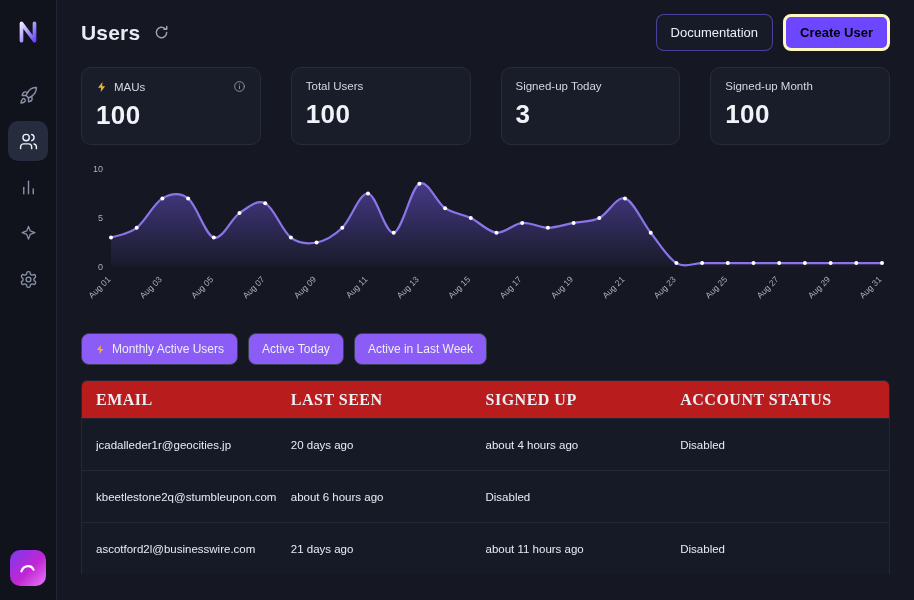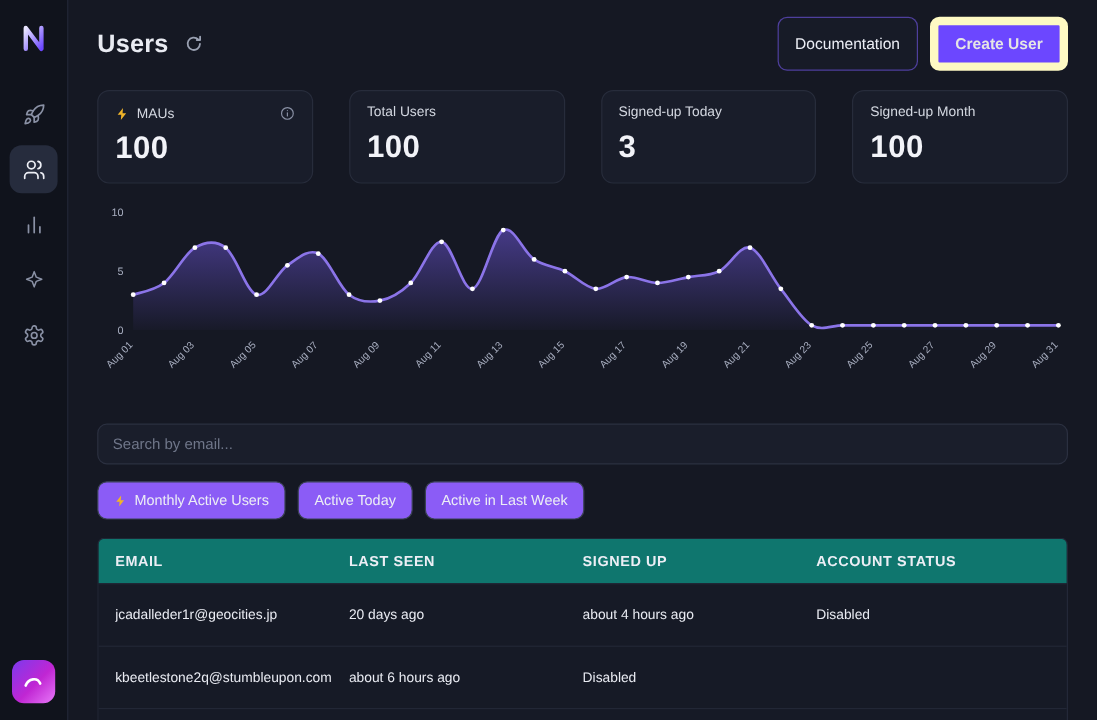--- a/index.html
+++ b/index.html
@@ -15,21 +15,21 @@
   .avatar{margin-top:auto;width:36px;height:36px;border-radius:10px;background:linear-gradient(135deg,#7c3aed 0%,#c026d3 55%,#e879f9 100%);display:flex;align-items:center;justify-content:center;cursor:pointer;}
 
   
   .main{flex:1;min-width:0;padding:10px 24px 0;display:flex;flex-direction:column;}
   .page-header{display:flex;align-items:center;margin:4px 0 16px;}
   .page-title{font-size:21px;font-weight:700;letter-spacing:.2px;}
   .refresh-btn{background:none;border:none;color:#9aa1b2;margin-left:12px;cursor:pointer;display:flex;align-items:center;padding:2px;}
   .header-actions{margin-left:auto;display:flex;gap:10px;}
   .btn{border-radius:8px;font-size:13px;padding:8px 14px;cursor:pointer;font-family:inherit;}
   .btn-outline{background:#171b27;border:1px solid rgba(124,92,255,.55);color:#eceef5;}
-  .btn-primary{background:#6c47ff;border:7px solid #fef9c3;color:#e5e5e5;font-weight:600;}
+  .btn-primary{background:#6c47ff;border:3px solid #fef9c3;color:#000000;font-weight:600;}
 
   
   .stats{display:grid;grid-template-columns:repeat(4,1fr);gap:30px;border-radius:16px;}
   .card{background:#191d2a;border:1px solid #272c3b;border-radius:10px;padding:12px 14px 13px;}
   .card-label{font-size:11.5px;color:#d3d7e0;display:flex;align-items:center;gap:6px;}
   .card-label .spacer{margin-left:auto;}
   .card-value{font-size:26px;font-weight:700;margin-top:7px;letter-spacing:.4px;color:#f2f3f8;}
   .info-icon{color:#8a91a5;display:flex;}
 
   
@@ -39,21 +39,21 @@
   .search-input{margin-top:26px;width:100%;background:#1a1e2b;border:1px solid #2b3040;border-radius:8px;padding:9px 12px;color:#e9ebf2;font-size:12.5px;font-family:inherit;outline:none;}
   .search-input::placeholder{color:#6f7689;}
 
   
   .filters{margin-top:14px;display:flex;gap:10px;}
   .chip{background:#8b5cf6;border:1px solid #3a4154;border-radius:8px;padding:8px 13px;font-size:12px;color:#eceef5;display:flex;align-items:center;gap:6px;cursor:pointer;font-family:inherit;}
 
   
   .table{margin-top:15px;background:#161a26;border:1px solid #232838;border-bottom:none;border-radius:6px 6px 0 0;overflow:hidden;}
   .thead,.trow{display:grid;grid-template-columns:1fr 1fr 1fr 1fr;align-items:center;padding:0 14px;}
-  .thead{background:#0f766e;height:37px;font-size:12px;font-weight:700;letter-spacing:.5px;color:#eceef5;}
+  .thead{background:#b91c1c;height:37px;font-size:16px;font-weight:700;letter-spacing:.5px;color:#eceef5;font-family:Liberation Serif, serif;}
   .trow{height:52px;font-size:11.5px;border-top:1px solid #222736;cursor:pointer;}
   .cell{overflow:hidden;text-overflow:ellipsis;white-space:nowrap;padding-right:10px;}
 
   svg{display:block;}
 </style>
 </head>
 <body>
 
 <div class="app">
 
@@ -229,21 +229,20 @@
           <text x="492.6" y="119" text-anchor="end" font-size="8.5" fill="#a8aec0" font-family="Liberation Sans, sans-serif" transform="rotate(-45 492.6 119)">Aug 19</text>
           <text x="544.0" y="119" text-anchor="end" font-size="8.5" fill="#a8aec0" font-family="Liberation Sans, sans-serif" transform="rotate(-45 544.0 119)">Aug 21</text>
           <text x="595.4" y="119" text-anchor="end" font-size="8.5" fill="#a8aec0" font-family="Liberation Sans, sans-serif" transform="rotate(-45 595.4 119)">Aug 23</text>
           <text x="646.8" y="119" text-anchor="end" font-size="8.5" fill="#a8aec0" font-family="Liberation Sans, sans-serif" transform="rotate(-45 646.8 119)">Aug 25</text>
           <text x="698.2" y="119" text-anchor="end" font-size="8.5" fill="#a8aec0" font-family="Liberation Sans, sans-serif" transform="rotate(-45 698.2 119)">Aug 27</text>
           <text x="749.6" y="119" text-anchor="end" font-size="8.5" fill="#a8aec0" font-family="Liberation Sans, sans-serif" transform="rotate(-45 749.6 119)">Aug 29</text>
           <text x="801.0" y="119" text-anchor="end" font-size="8.5" fill="#a8aec0" font-family="Liberation Sans, sans-serif" transform="rotate(-45 801.0 119)">Aug 31</text>
         </svg>
     </div>
 
-    <input class="search-input" type="text" placeholder="Search by email..." style="">
 
     <div class="filters">
       <button class="chip">
         <svg viewBox="0 0 24 24" width="11" height="11" fill="#f0b429">
             <path d="M13 2L4.1 13.3h6L9.4 22l8.9-11.3h-6L13 2z"></path>
           </svg>
         <span>Monthly Active Users</span>
       </button>
       <button class="chip">
           <span>Active Today</span>

